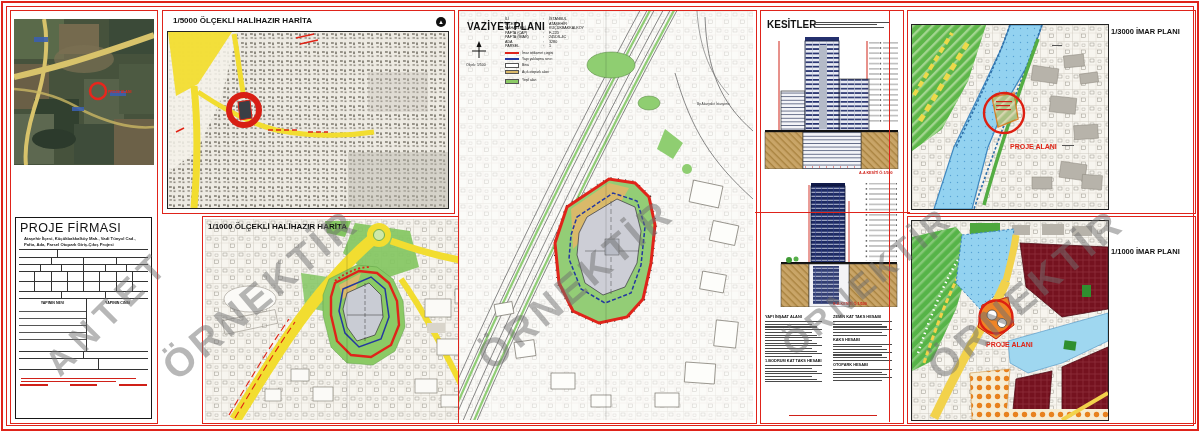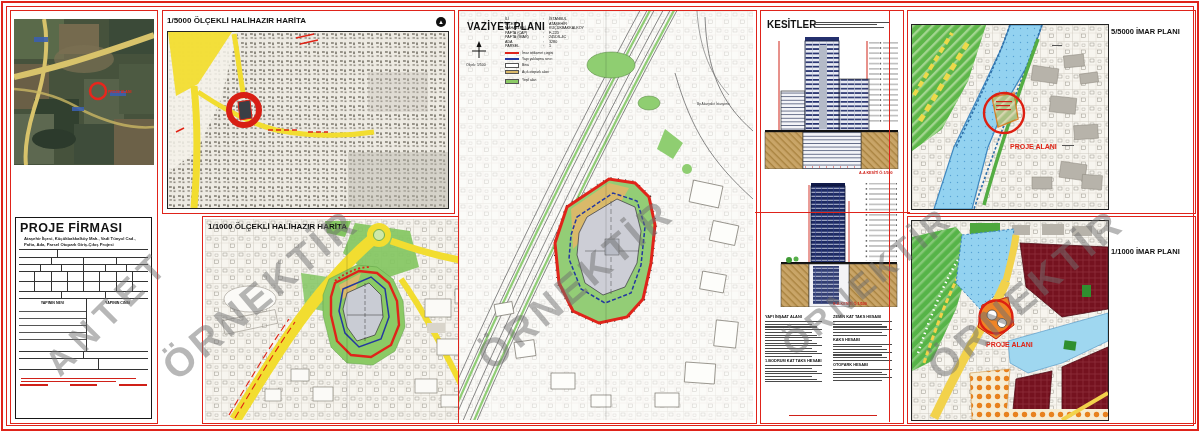--- a/index.html
+++ b/index.html
@@ -19,21 +19,21 @@
   .abs{position:absolute;}
   .ptitle{font-weight:bold;color:#111;}
   .t8{font-size:8px;} .t10{font-size:10px;} .t11{font-size:10px;letter-spacing:.3px;}
   .mapborder{border:1px solid #222;}
   .north{width:10px;height:10px;border-radius:50%;background:#111;color:#fff;font-size:6px;line-height:10px;text-align:center;}
   .wm{position:absolute;font-weight:bold;font-size:40px;color:rgba(112,112,112,.5);letter-spacing:4px;transform:rotate(-40deg);white-space:nowrap;z-index:8;pointer-events:none;font-family:"Liberation Sans",sans-serif;}
   .wm.small{font-size:34px;}
   .wm.antet{font-size:36px;letter-spacing:8px;transform:rotate(-45deg);}
   
   .formbox{position:absolute;left:4px;top:206px;width:135px;height:200px;border:1.5px solid #161616;background:#fff;overflow:hidden;}
-  .formtitle{font-size:12.5px;font-weight:bold;color:#111;margin:3px 0 1px 4px;letter-spacing:.4px;}
+  .formtitle{font-size:12.5px;font-weight:normal;color:#111;margin:3px 0 1px 4px;letter-spacing:.4px;}
   .formsub{font-size:4.2px;font-weight:bold;color:#222;margin:0 6px 2px 8px;line-height:1.35;}
   .fr{display:flex;border-top:1px solid #333;margin:0 3px;}
   .fr i{flex:1;border-right:1px solid #333;}
   .fr i:last-child{border-right:none;}
   .fsec{display:flex;border-top:1px solid #333;margin:0 3px;height:52px;}
   .fsec .fcol{flex:1.1;border-right:1px solid #333;display:flex;flex-direction:column;}
   .fsec .fcol:last-child{border-right:none;flex:1;}
   .fhead{font-size:3.6px;font-weight:bold;text-align:center;color:#111;padding-top:2px;}
   .fline{border-top:1px solid #555;margin-top:6px;}
   .bars i{display:block;height:1.1px;background:#4a4a4a;margin:1.6px 0;}
@@ -225,21 +225,21 @@
         <div class="redrow">
             <i></i>
             <i></i>
             <i></i>
           </div>
       </div>
     </div>
   </div>
 
   <div class="cell c2">
-    <div class="abs ptitle t8" style="left:4px;top:5px">1/5000 ÖLÇEKLİ HALİHAZIR HARİTA</div>
+    <div class="abs ptitle t8" style="left:10px;top:5px">1/5000 ÖLÇEKLİ HALİHAZIR HARİTA</div>
     <div class="abs north" style="right:8px;top:6px">▲</div>
     <svg class="abs mapborder" style="left:4px;top:20px" width="280" height="176" viewBox="0 0 280 176">
       <rect width="280" height="176" fill="url(#city)"></rect>
       <polygon points="0,0 70,0 52,70 28,120 0,140" fill="#f4f2ea" opacity="0.85"></polygon>
       <rect x="180" y="120" width="100" height="56" fill="#b9b5aa" opacity="0.45"></rect>
       <rect x="200" y="40" width="60" height="40" fill="#c5c1b6" opacity="0.35"></rect>
       <polygon points="0,0 64,0 30,52 8,64" fill="#f2dd30" opacity="0.95"></polygon>
       <path d="M26,54 C30,92 30,130 26,176" stroke="#f2dd30" stroke-width="7" fill="none"></path>
       <path d="M30,60 C60,80 84,92 108,98 C150,106 180,104 206,100" stroke="#f2dd30" stroke-width="5" fill="none"></path>
       <path d="M66,2 C70,24 72,44 76,66" stroke="#f2dd30" stroke-width="5" fill="none"></path>
@@ -529,21 +529,21 @@
       <polygon points="80,72 102,68 106,94 86,102" fill="#cfc89e" stroke="#e07820" stroke-width="1.4"></polygon>
       <polygon points="80,72 102,68 106,94 86,102" fill="url(#gh)" opacity="0.3"></polygon>
       <rect x="84" y="76" width="16" height="1.2" fill="#d02018"></rect>
         <rect x="84" y="80" width="14" height="1.2" fill="#d02018"></rect>
         <rect x="84" y="84" width="15" height="1.2" fill="#d02018"></rect>
       <circle cx="92" cy="88" r="20" stroke="#dd2012" stroke-width="2.4" fill="none"></circle>
       <text x="98" y="124" font-size="7" font-weight="bold" fill="#e02416">PROJE ALANI</text>
       <rect x="150" y="120" width="12" height="1" fill="#555"></rect>
         <rect x="140" y="20" width="10" height="1" fill="#555"></rect>
     </svg>
-    <div class="abs imar-label" style="left:203px;top:16px">5/5000 İMAR PLANI</div>
+    <div class="abs imar-label" style="left:203px;top:16px">1/3000 İMAR PLANI</div>
   </div>
 
   <div class="cell c7">
     <svg class="abs mapborder" style="left:3px;top:3px" width="196" height="199" viewBox="0 0 196 199">
       <rect width="196" height="199" fill="url(#par)"></rect>
       <rect x="58" y="2" width="30" height="13" fill="#4ea83e"></rect>
       <rect x="100" y="4" width="18" height="10" fill="#b7b3aa"></rect>
         <rect x="130" y="3" width="22" height="11" fill="#b7b3aa"></rect>
         <rect x="160" y="5" width="20" height="10" fill="#b7b3aa"></rect>
       <polygon points="0,16 44,6 62,28 44,88 20,140 0,150" fill="#55b347"></polygon>

